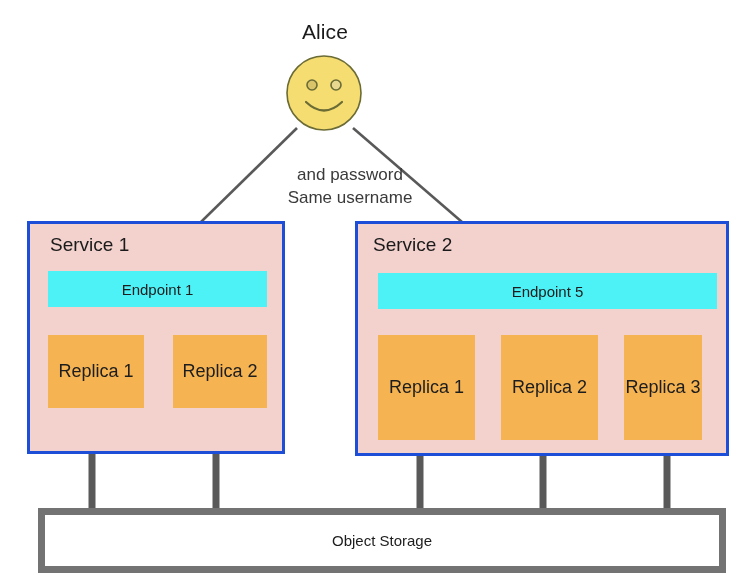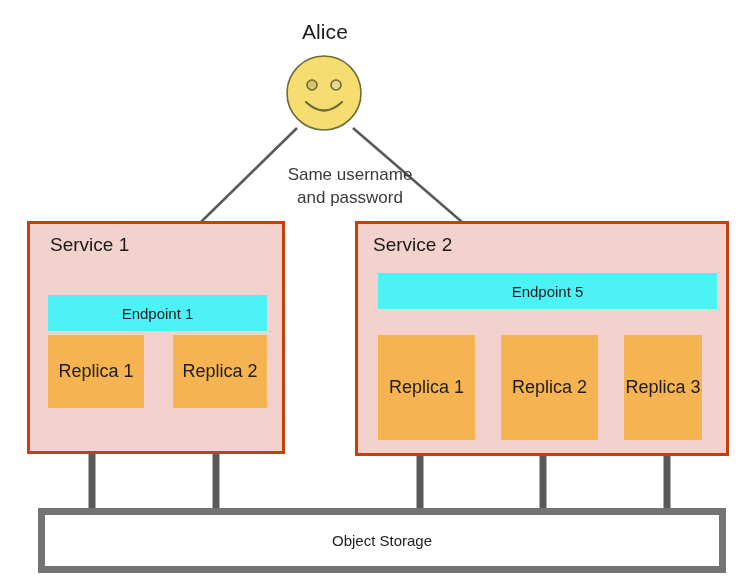--- a/index.html
+++ b/index.html
@@ -56,21 +56,21 @@
     text-align: center;
     font-size: 17px;
     line-height: 23px;
     color: #3a3a3a;
   }
 
   
   .service {
     position: absolute;
     background: #f3d1cd;
-    border: 3px solid #c2410c;
+    border: 3px solid #1d4ed8;
     box-sizing: border-box;
   }
   #service-1 { left: 27px;  top: 221px; width: 258px; height: 233px; }
   #service-2 { left: 355px; top: 221px; width: 374px; height: 235px; text-align: right; }
 
   .service-title {
     position: absolute;
     top: 10px;
     font-size: 19px;
     color: #1a1a1a;
@@ -82,21 +82,21 @@
   .endpoint {
     position: absolute;
     background: #4df2f7;
     display: flex;
     align-items: center;
     justify-content: center;
     font-size: 15px;
     color: #1d1d1d;
     box-sizing: border-box;
   }
-  #endpoint-1 { left: 18px; top: 47px; width: 219px; height: 36px; margin-top: 24px; }
+  #endpoint-1 { left: 18px; top: 47px; width: 219px; height: 36px; }
   #endpoint-2 { left: 20px; top: 49px; width: 339px; height: 36px; }
 
   
   .replica {
     position: absolute;
     background: #f5b352;
     display: flex;
     align-items: center;
     justify-content: center;
     font-size: 18px;
@@ -159,22 +159,22 @@
   <div class="actor-label">Alice</div>
 
   <svg class="actor-face" viewBox="0 0 78 78" width="78" height="78">
     <circle cx="39" cy="39" r="37" fill="#f5dd72" stroke="#6b6b35" stroke-width="1.6"></circle>
     <circle cx="27" cy="31" r="5" fill="#d9c46a" stroke="#6b6b35" stroke-width="1.6"></circle>
     <circle cx="51" cy="31" r="5" fill="#e8d78f" stroke="#6b6b35" stroke-width="1.6"></circle>
     <path d="M21,48 Q39,65 57,48" fill="none" stroke="#6b6b35" stroke-width="2.2" stroke-linecap="round"></path>
   </svg>
 
   <div class="note">
+    <div>and password</div>
     <div>Same username</div>
-    <div>and password</div>
   </div>
 
   <div class="service" id="service-1">
     <div class="service-title">Service 1</div>
 
     <div class="endpoint" id="endpoint-1">Endpoint 1</div>
 
     <div class="replica" id="s1-replica-1">Replica 1</div>
     <div class="replica" id="s1-replica-2">Replica 2</div>
   </div>

